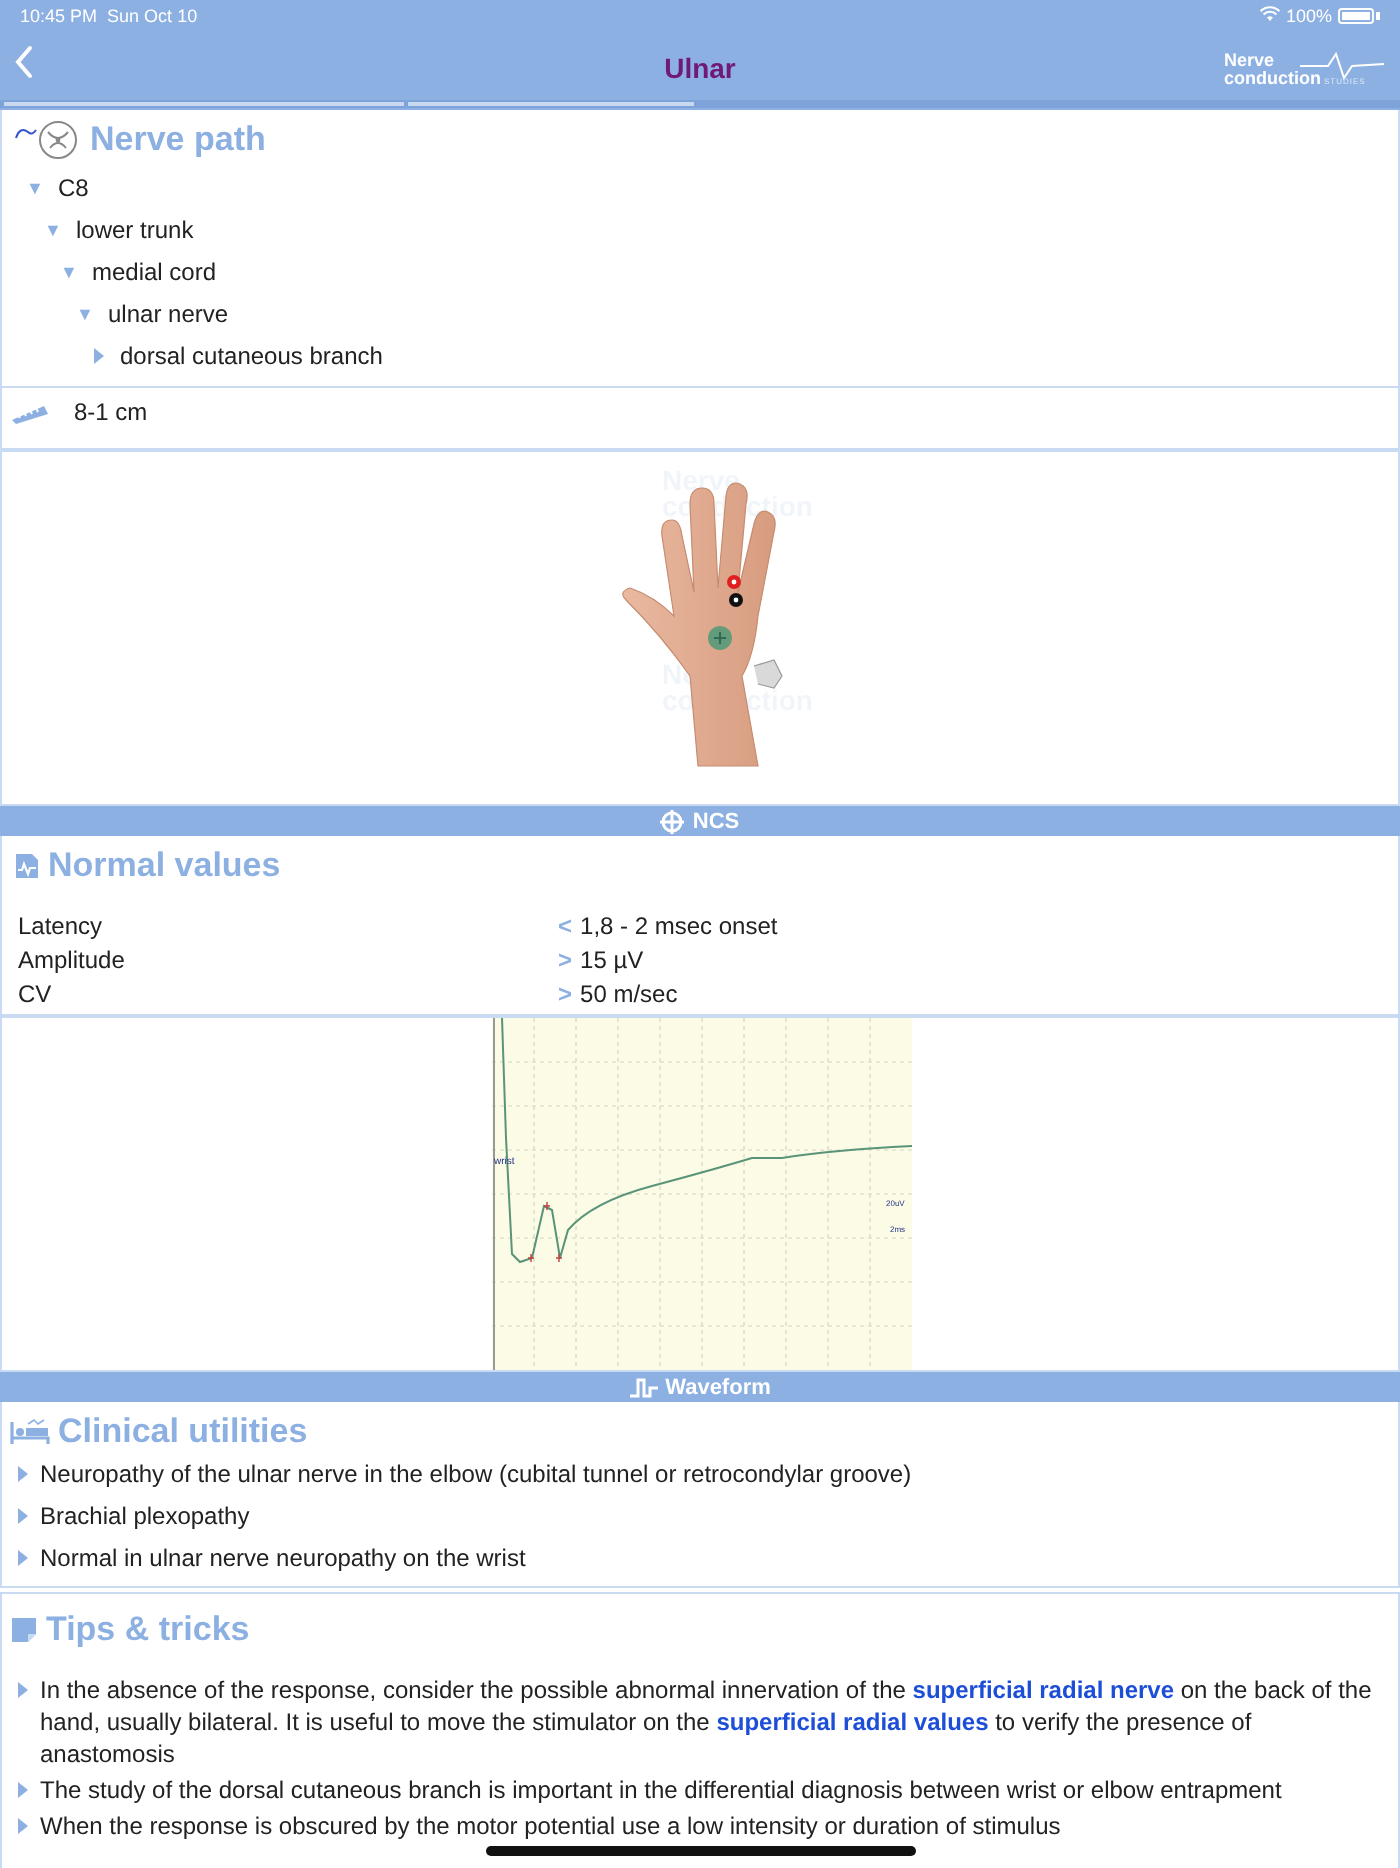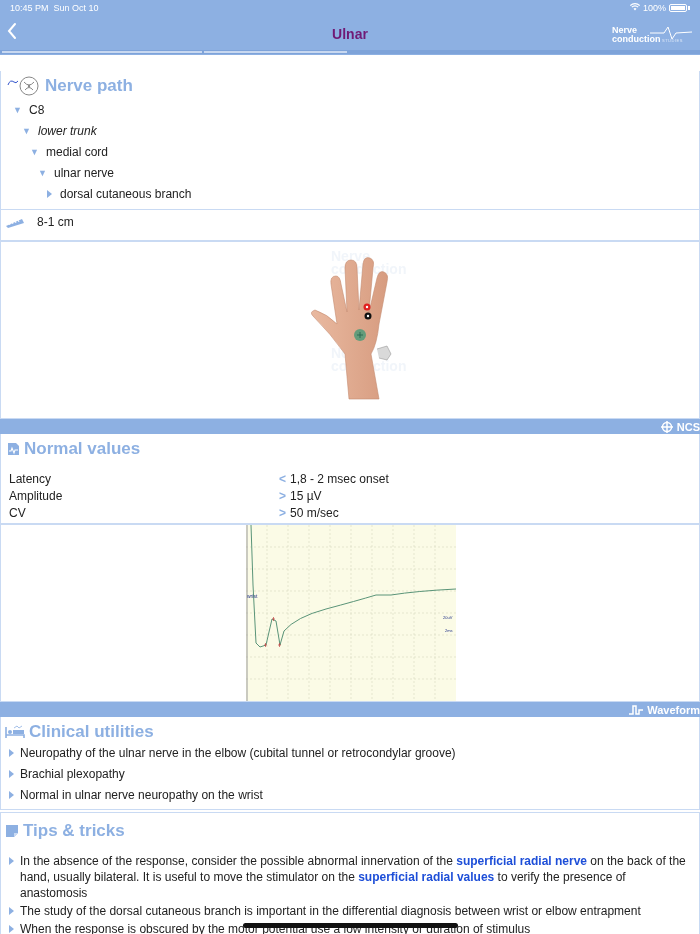--- a/index.html
+++ b/index.html
@@ -21,21 +21,21 @@
   .progress { position: absolute; top: 50px; left: 0; width: 700px; height: 4px; background: #7ea3d9; }
   .progress .seg { position: absolute; top: 1px; height: 2px; background: #c8d8f0; }
 
   .content { position: absolute; top: 55px; left: 0; width: 700px; }
   .section { border: 1px solid #c9daf3; border-top: none; position: relative; background: #fff; }
   .sec-title { color: #8db0e2; font-weight: bold; font-size: 17px; display: flex; align-items: center; gap: 4px; }
   .tree { font-size: 12px; color: #222; }
   .tree-item { display: flex; align-items: center; height: 21px; }
   .chev { color: #8db0e2; font-size: 9px; width: 12px; display: inline-block; }
   .tri { display:inline-block; width:0; height:0; border-top:4px solid transparent; border-bottom:4px solid transparent; border-left:5px solid #8db0e2; margin-right: 8px; }
-  .blue-bar { height: 15px; background: #8db0e2; color: #fff; font-size: 11px; font-weight: bold; display: flex; align-items: center; justify-content: flex-end; gap: 4px; }
+  .blue-bar { height: 15px; background: #8db0e2; color: #fff; font-size: 11px; font-weight: bold; display: flex; align-items: center; justify-content: center; gap: 4px; }
   .nv-row { display: flex; font-size: 12px; height: 17px; align-items: center; }
   .nv-row .lbl { width: 278px; padding-left: 8px; }
   .nv-row .op { color: #8db0e2; font-weight: bold; margin-right: 4px; }
   .bullet { display: flex; align-items: flex-start; font-size: 12px; line-height: 16px; }
   .bullet .tri { margin-top: 4px; margin-right: 6px; flex-shrink: 0; border-left-color: #8db0e2; }
   .link { color: #1d4ed8; font-weight: bold; }
   .wm { position: absolute; color: rgba(180,200,230,0.18); font-weight: bold; font-size: 14px; line-height: 13px; }
   .home-ind { position: absolute; left: 243px; top: 923px; width: 215px; height: 5px; background: #111; border-radius: 3px; }
 </style>
 </head>
@@ -72,38 +72,38 @@
     <span class="t3">STUDIES</span>
   </div>
   <div class="progress">
     <div class="seg" style="left:2px;width:200px;"></div>
     <div class="seg" style="left:204px;width:143px;"></div>
   </div>
 </div>
 
 <div class="content">
 
-  <div class="section" style="height:139px;margin-top:16px;">
+  <div class="section" style="height:139px;">
     <div class="sec-title" style="position:absolute;left:6px;top:4px;">
       <svg width="34" height="22" viewBox="0 0 34 22">
         <path d="M1 10 Q3 4 7 7 Q9 9 11 6" stroke="#3355cc" stroke-width="1" fill="none"></path>
         <circle cx="22" cy="11" r="9" stroke="#888" stroke-width="1" fill="none"></circle>
         <path d="M17 7 Q22 13 27 7 M18 15 Q22 10 26 15" stroke="#888" stroke-width="1" fill="none"></path>
         <circle cx="22" cy="11" r="1.2" fill="#888"></circle>
       </svg>
       <span>Nerve path</span>
     </div>
     <div class="tree" style="position:absolute;left:12px;top:28px;">
       <div class="tree-item" style="margin-left:0px;">
           <span class="chev">▼</span>
           <span style="margin-left:4px;">C8</span>
         </div>
       <div class="tree-item" style="margin-left:9px;">
           <span class="chev">▼</span>
-          <span style="margin-left:4px;font-style:italic;">lower trunk</span>
+          <span style="margin-left:4px;">lower trunk</span>
         </div>
       <div class="tree-item" style="margin-left:17px;">
           <span class="chev">▼</span>
           <span style="margin-left:4px;">medial cord</span>
         </div>
       <div class="tree-item" style="margin-left:25px;">
           <span class="chev">▼</span>
           <span style="margin-left:4px;">ulnar nerve</span>
         </div>
       <div class="tree-item" style="margin-left:34px;">

